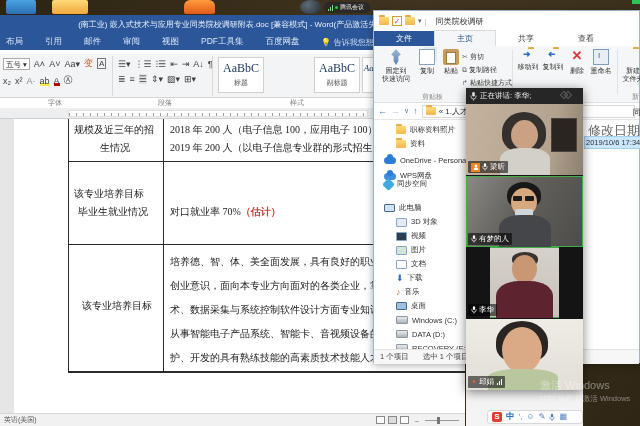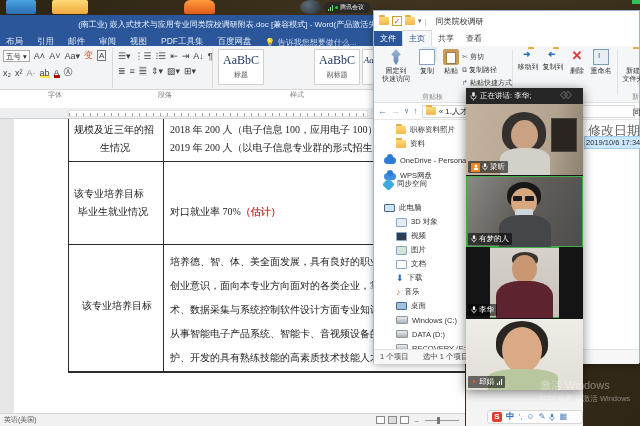--- a/index.html
+++ b/index.html
@@ -14,24 +14,24 @@
   #tencent-pill .bars{display:flex;align-items:flex-end;gap:1px}
   #tencent-pill .bars i{display:block;width:1px;background:#7fd87f}
   #tencent-pill .dot{width:3px;height:3px;border-radius:50%;background:#35c24d}
   #tencent-pill span{color:#eee;font-size:6px;white-space:nowrap}
   #corner-green{left:632px;top:0;width:8px;height:4px;background:#2fc45a;z-index:2}
 
   
   #word{left:0;top:15px;width:465px;height:411px;background:#fff;z-index:1}
   #word-titlebar{left:0;top:0;width:100%;height:19px;background:#2b579a;overflow:hidden}
   #word-title{width:100%;text-align:center;color:#e8eefb;font-size:8px;line-height:19px;white-space:nowrap}
-  #word-tabs{left:0;top:19px;width:100%;height:16px;background:#2b579a;display:flex;align-items:center;gap:14px;padding:0 6px}
+  #word-tabs{left:0;top:19px;width:100%;height:16px;background:#2b579a;display:flex;align-items:center;gap:22px;padding:0 6px}
   #word-tabs .wtab{color:#dce6f7;font-size:8.5px;white-space:nowrap}
   #word-tellme{color:#cdd9f0;font-size:8px;white-space:nowrap}
-  #word-ribbon{left:0;top:31px;width:100%;height:44px;background:#f3f4f6;border-bottom:1px solid #d5d5d5}
+  #word-ribbon{left:0;top:39px;width:100%;height:44px;background:#f3f4f6;border-bottom:1px solid #d5d5d5}
   .rb-row{position:absolute;display:flex;align-items:center;gap:4px;color:#444;font-size:8px;white-space:nowrap}
   .rb-box{border:1px solid #ababab;background:#fff;font-size:7.5px;color:#333;padding:0 2px;height:12px;line-height:11px}
   .rb-sep{position:absolute;top:16px;width:1px;height:40px;background:#d9d9d9}
   .glyph{font-size:9px;color:#3f3f3f}
   .under-y{box-shadow:inset 0 -3px 0 #ffe94d}
   .under-r{box-shadow:inset 0 -3px 0 #c00000}
   .grp-label{position:absolute;top:44px;font-size:7px;color:#7a7a7a}
   .style-box{position:absolute;top:3px;width:46px;height:36px;background:#fff;border:1px solid #d0d0d0;text-align:center}
   .style-sample{font-family:"Liberation Serif",serif;font-size:12px;line-height:20px;color:#1f3864}
   .style-name{font-size:7px;color:#555}
@@ -50,21 +50,21 @@
   #zoom-handle{position:absolute;left:12px;top:-3px;width:3px;height:7px;background:#777}
 
   
   #remnant{left:466px;top:363px;width:117px;height:63px;background:#f4f4f4;z-index:2}
 
   
   #explorer{left:373px;top:10px;width:267px;height:353px;background:#fff;border:1px solid #9db6d0;box-shadow:0 2px 8px rgba(0,0,0,.35);z-index:3}
   #ex-titlebar{left:0;top:0;width:100%;height:20px;background:#fff;display:flex;align-items:center;gap:3px;padding:0 5px;font-size:8px;color:#333}
   #ex-title{margin-left:6px;white-space:nowrap}
   #ex-tabs{left:0;top:20px;width:100%;height:15px;background:#fff;display:flex;align-items:flex-end}
-  .ex-tab{font-size:8px;padding:2px 6px;color:#333}
+  .ex-tab{font-size:8px;padding:2px 22px;color:#333}
   .ex-tab.file{background:#2b579a;color:#fff}
   .ex-tab.sel{border:1px solid #dadada;border-bottom:none;background:#f5f6f7;color:#1c4e89}
   #ex-ribbon{left:0;top:35px;width:100%;height:57px;background:#f5f6f7;border-bottom:1px solid #e0e0e0}
   .exr-big{position:absolute;top:3px;width:30px;text-align:center;font-size:7px;color:#333;line-height:8px}
   .exr-big .ic{margin:0 auto 2px;width:16px;height:16px;position:relative}
   .exr-small{position:absolute;display:flex;align-items:center;gap:2px;font-size:7px;color:#333;white-space:nowrap}
   .exr-grp{position:absolute;top:46px;font-size:7px;color:#8a8a8a}
   .exr-sep{position:absolute;top:4px;width:1px;height:44px;background:#e2e2e2}
   .fldr{width:13px;height:10px;background:linear-gradient(#ffd978,#f3b74d);border-radius:1px;position:relative}
   .fldr:before{content:"";position:absolute;top:-2px;left:0;width:6px;height:2px;background:#e8ab44;border-radius:1px 1px 0 0}

